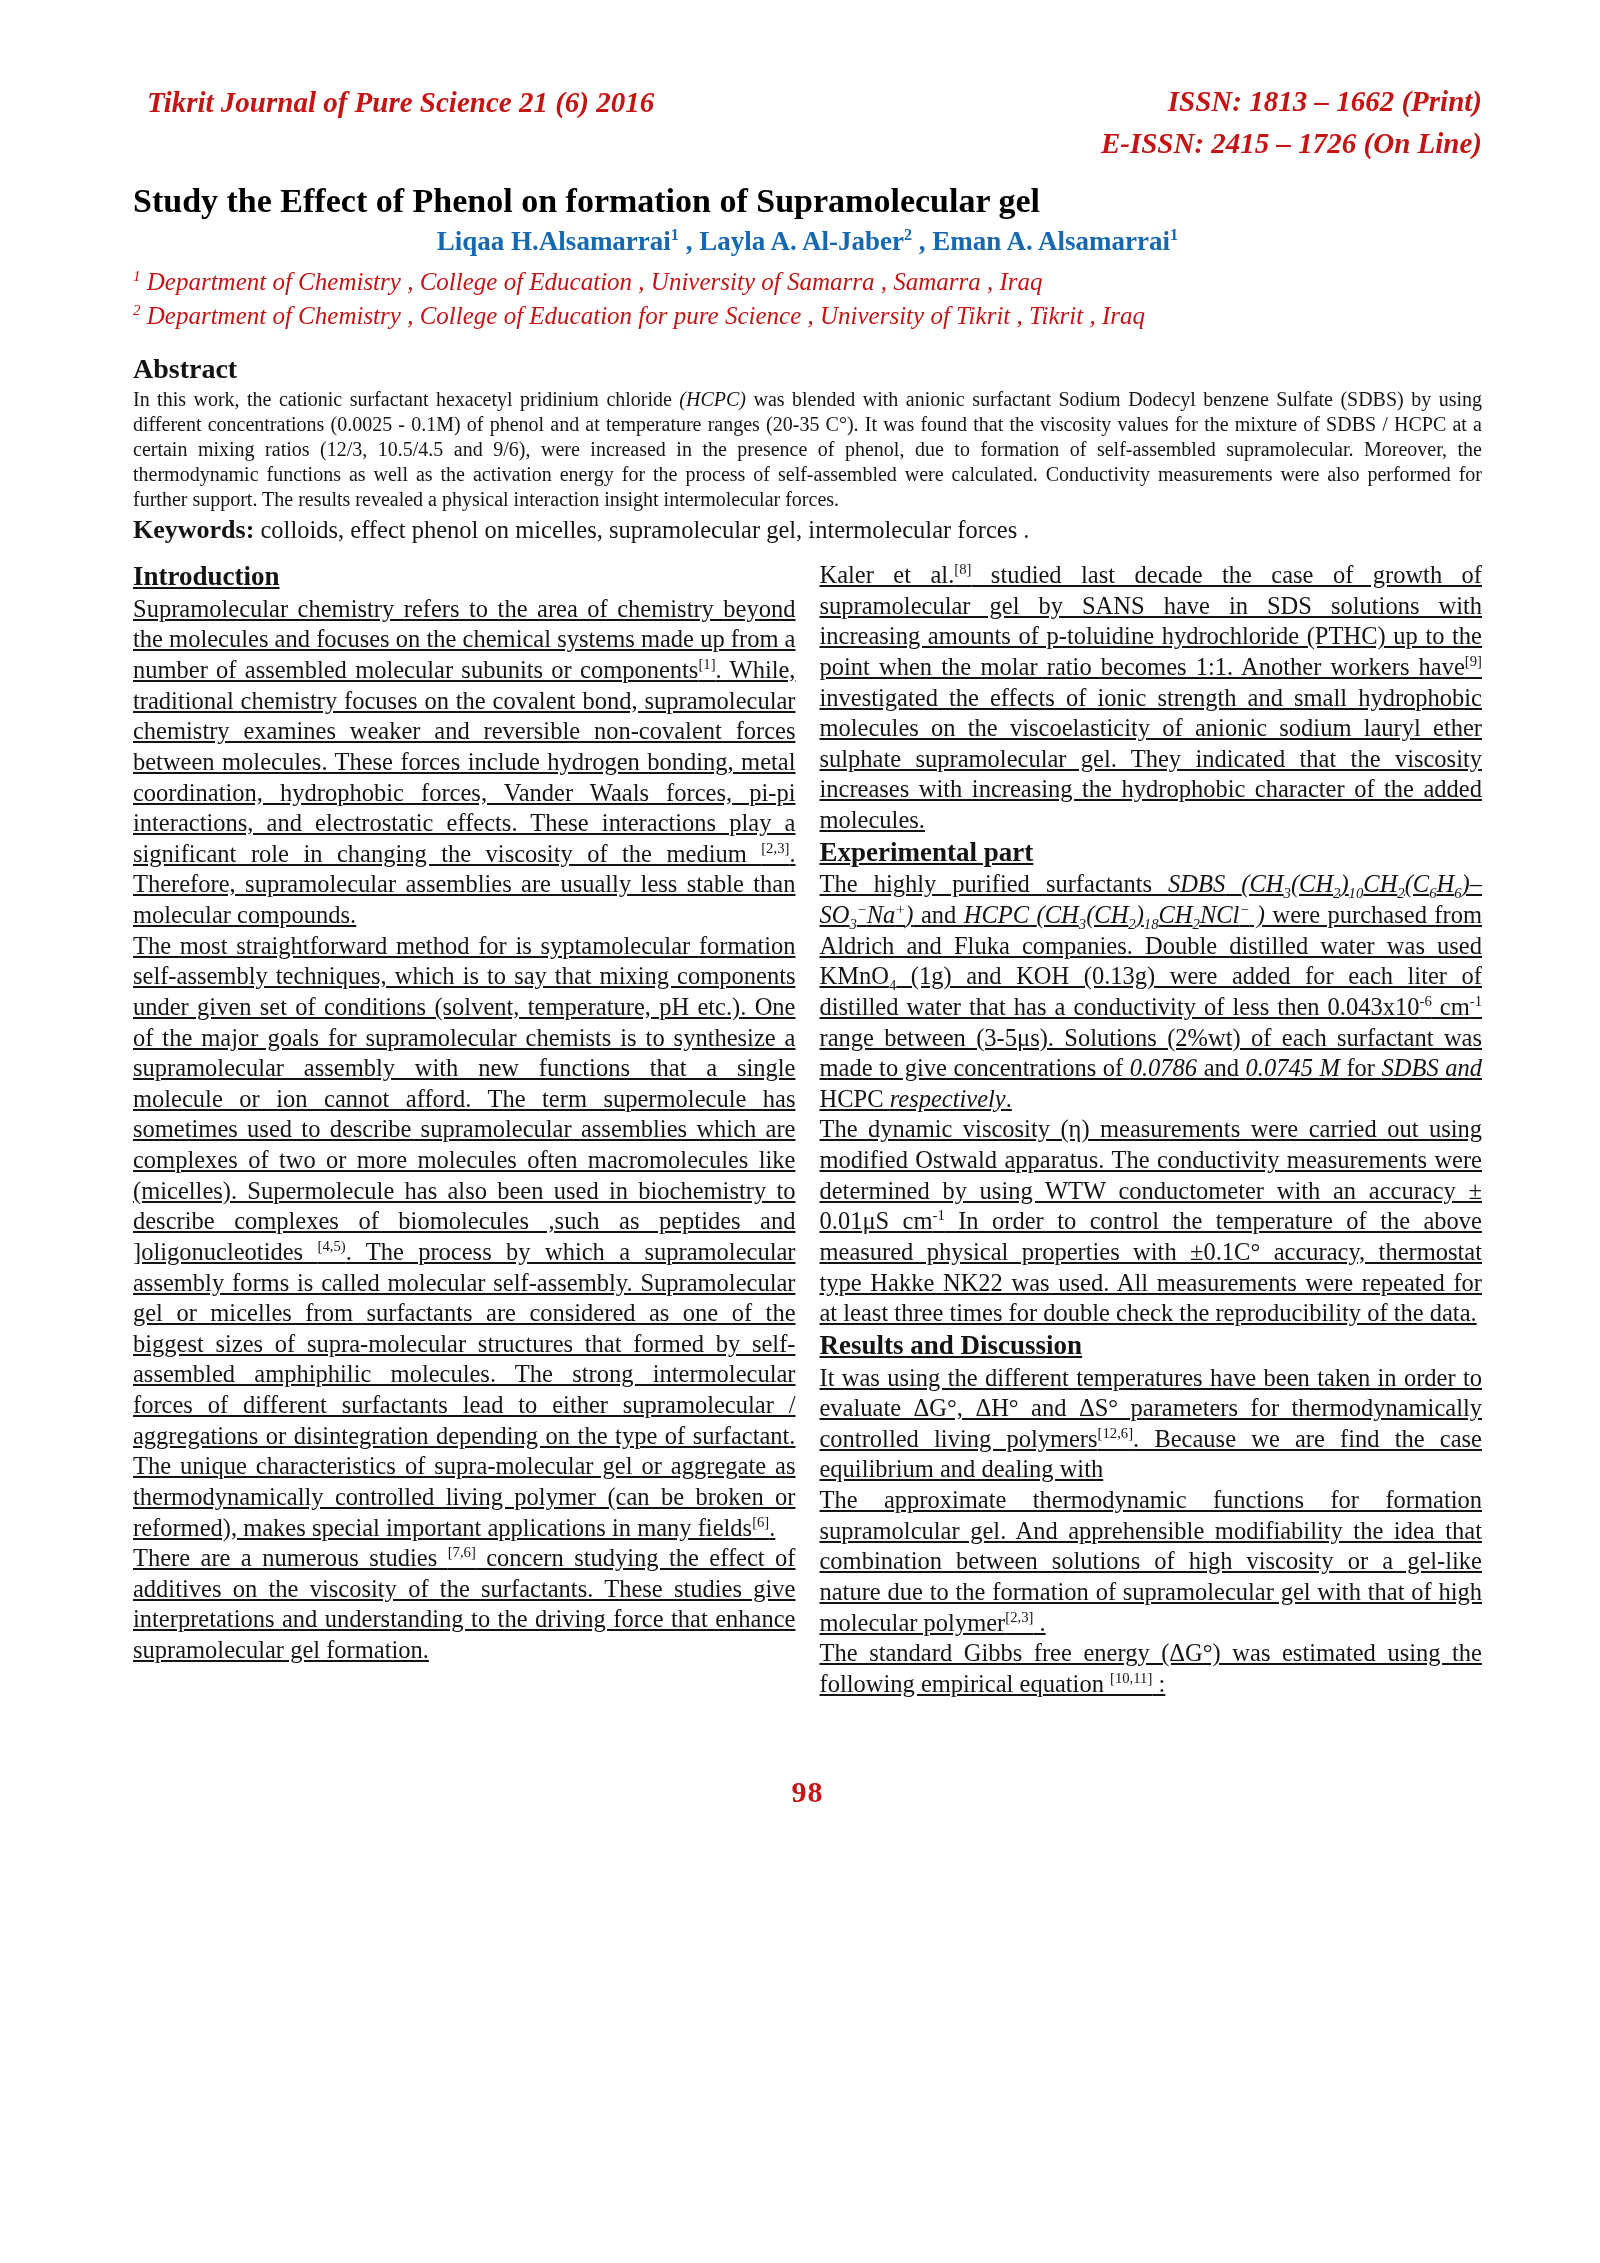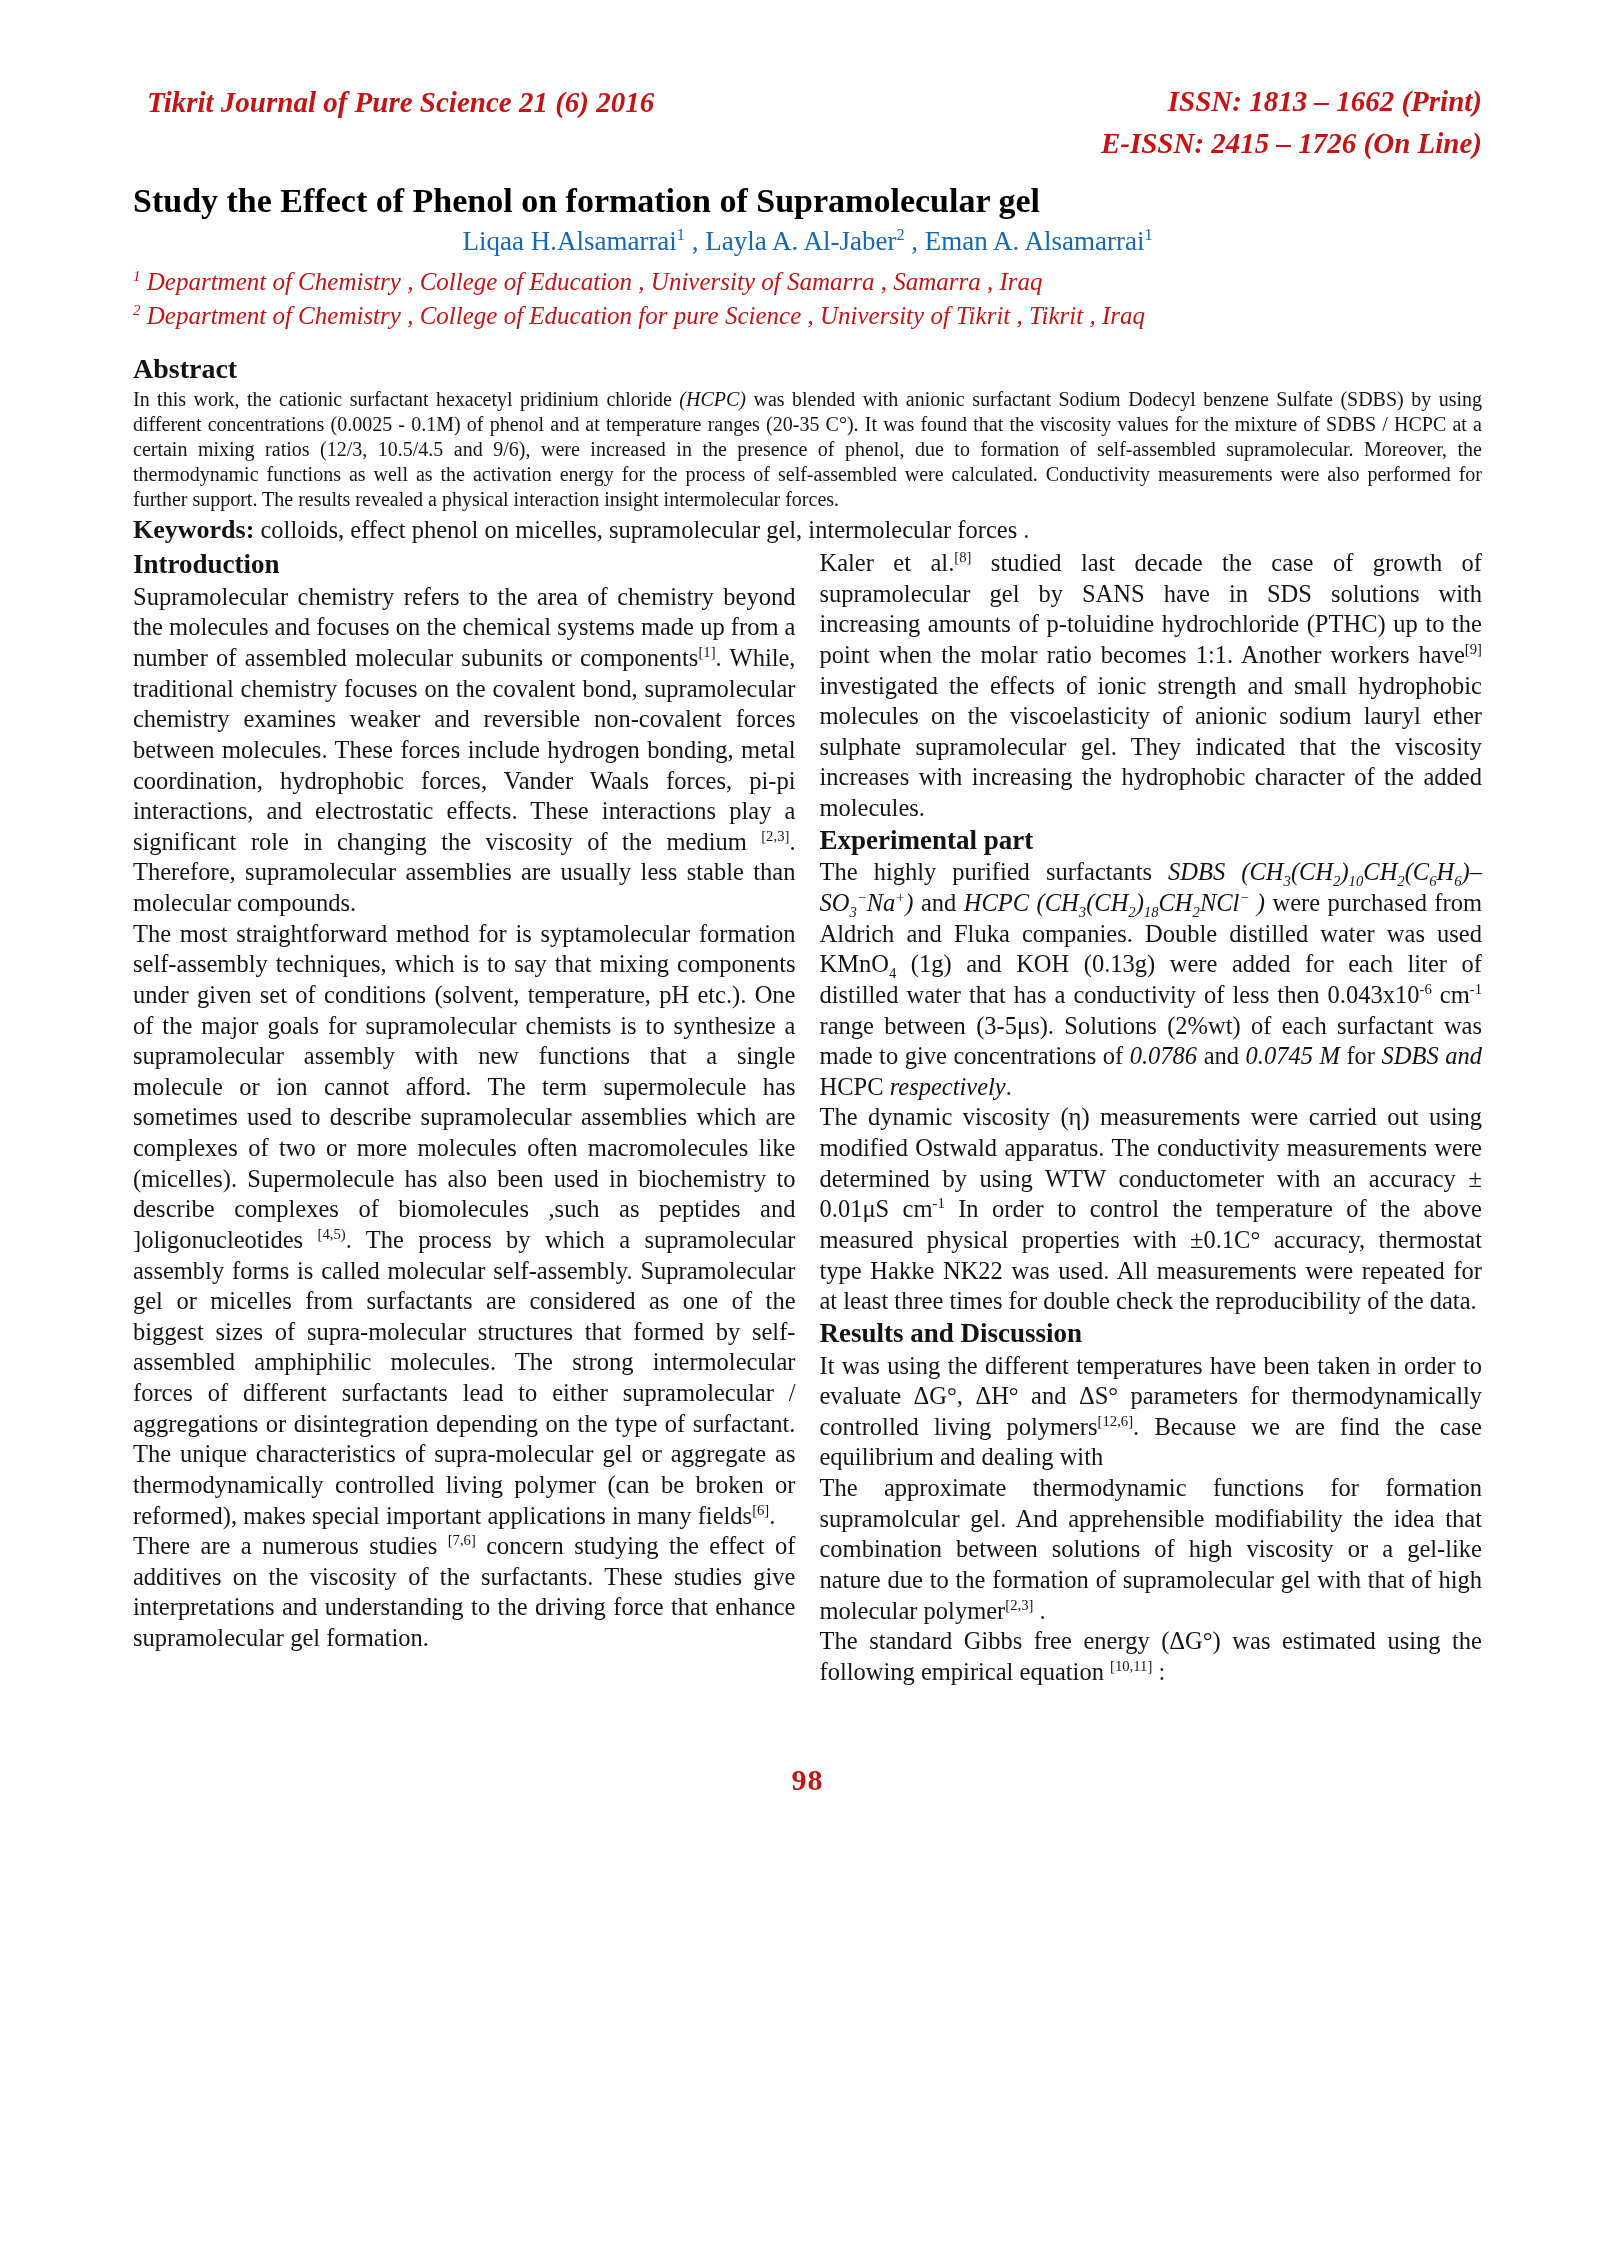--- a/index.html
+++ b/index.html
@@ -14,29 +14,29 @@
     color:var(--ink);
   }
   .page{box-sizing:border-box;width:1600px;height:2263px;padding:80px 118px 0 133px;}
   
   .j-header{display:flex;justify-content:space-between;align-items:flex-start;
     font-style:italic;font-weight:bold;font-size:29px;color:var(--red);text-align:right;}
   .j-header .left{white-space:nowrap;padding-left:14px;padding-top:6px;}
   .j-header .right{line-height:1.45;white-space:nowrap;}
   
   .title{margin-top:18px;text-align:left;font-weight:bold;font-size:34px;color:#000;}
-  .authors{margin-top:6px;text-align:center;font-weight:normal;font-size:27px;color:var(--blue);}
+  .authors{margin-top:6px;text-align:center;font-weight:bold;font-size:27px;color:var(--blue);}
   .affiliations{margin-top:8px;font-style:italic;font-size:25px;color:var(--red);line-height:1.35;}
   
   .abstract-heading{margin-top:20px;font-weight:bold;font-size:28px;}
   .abstract-body{margin-top:2px;text-align:justify;font-size:20px;line-height:1.25;}
   .keywords{margin-top:2px;font-size:24.5px;line-height:1.25;}
   .keywords .label{font-weight:bold;font-size:26px;}
   
-  .columns{display:flex;gap:24px;margin-top:2px;}
+  .columns{display:flex;gap:24px;margin-top:14px;text-decoration:underline;}
   .col{flex:1;min-width:0;text-align:justify;font-size:24.5px;line-height:1.25;}
   .col h3{margin:0;font-size:27px;font-weight:bold;text-align:left;}
   .col p{margin:0;}
   sup{font-size:60%;vertical-align:super;line-height:0;}
   sub{font-size:60%;vertical-align:sub;line-height:0;}
   
   .page-number{margin-top:76px;text-align:center;font-weight:bold;font-size:30px;color:var(--red);letter-spacing:1px;}
 </style>
 </head>
 <body>

